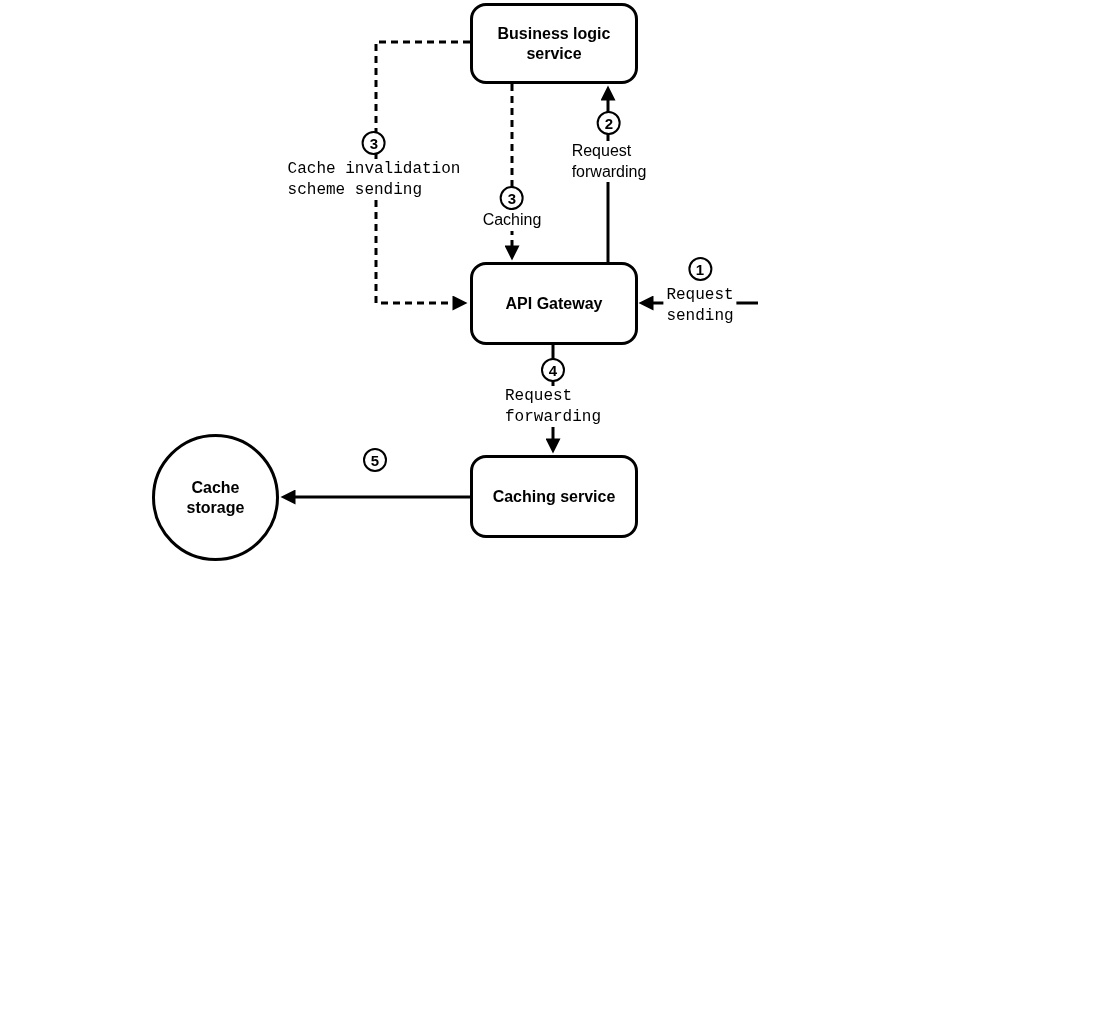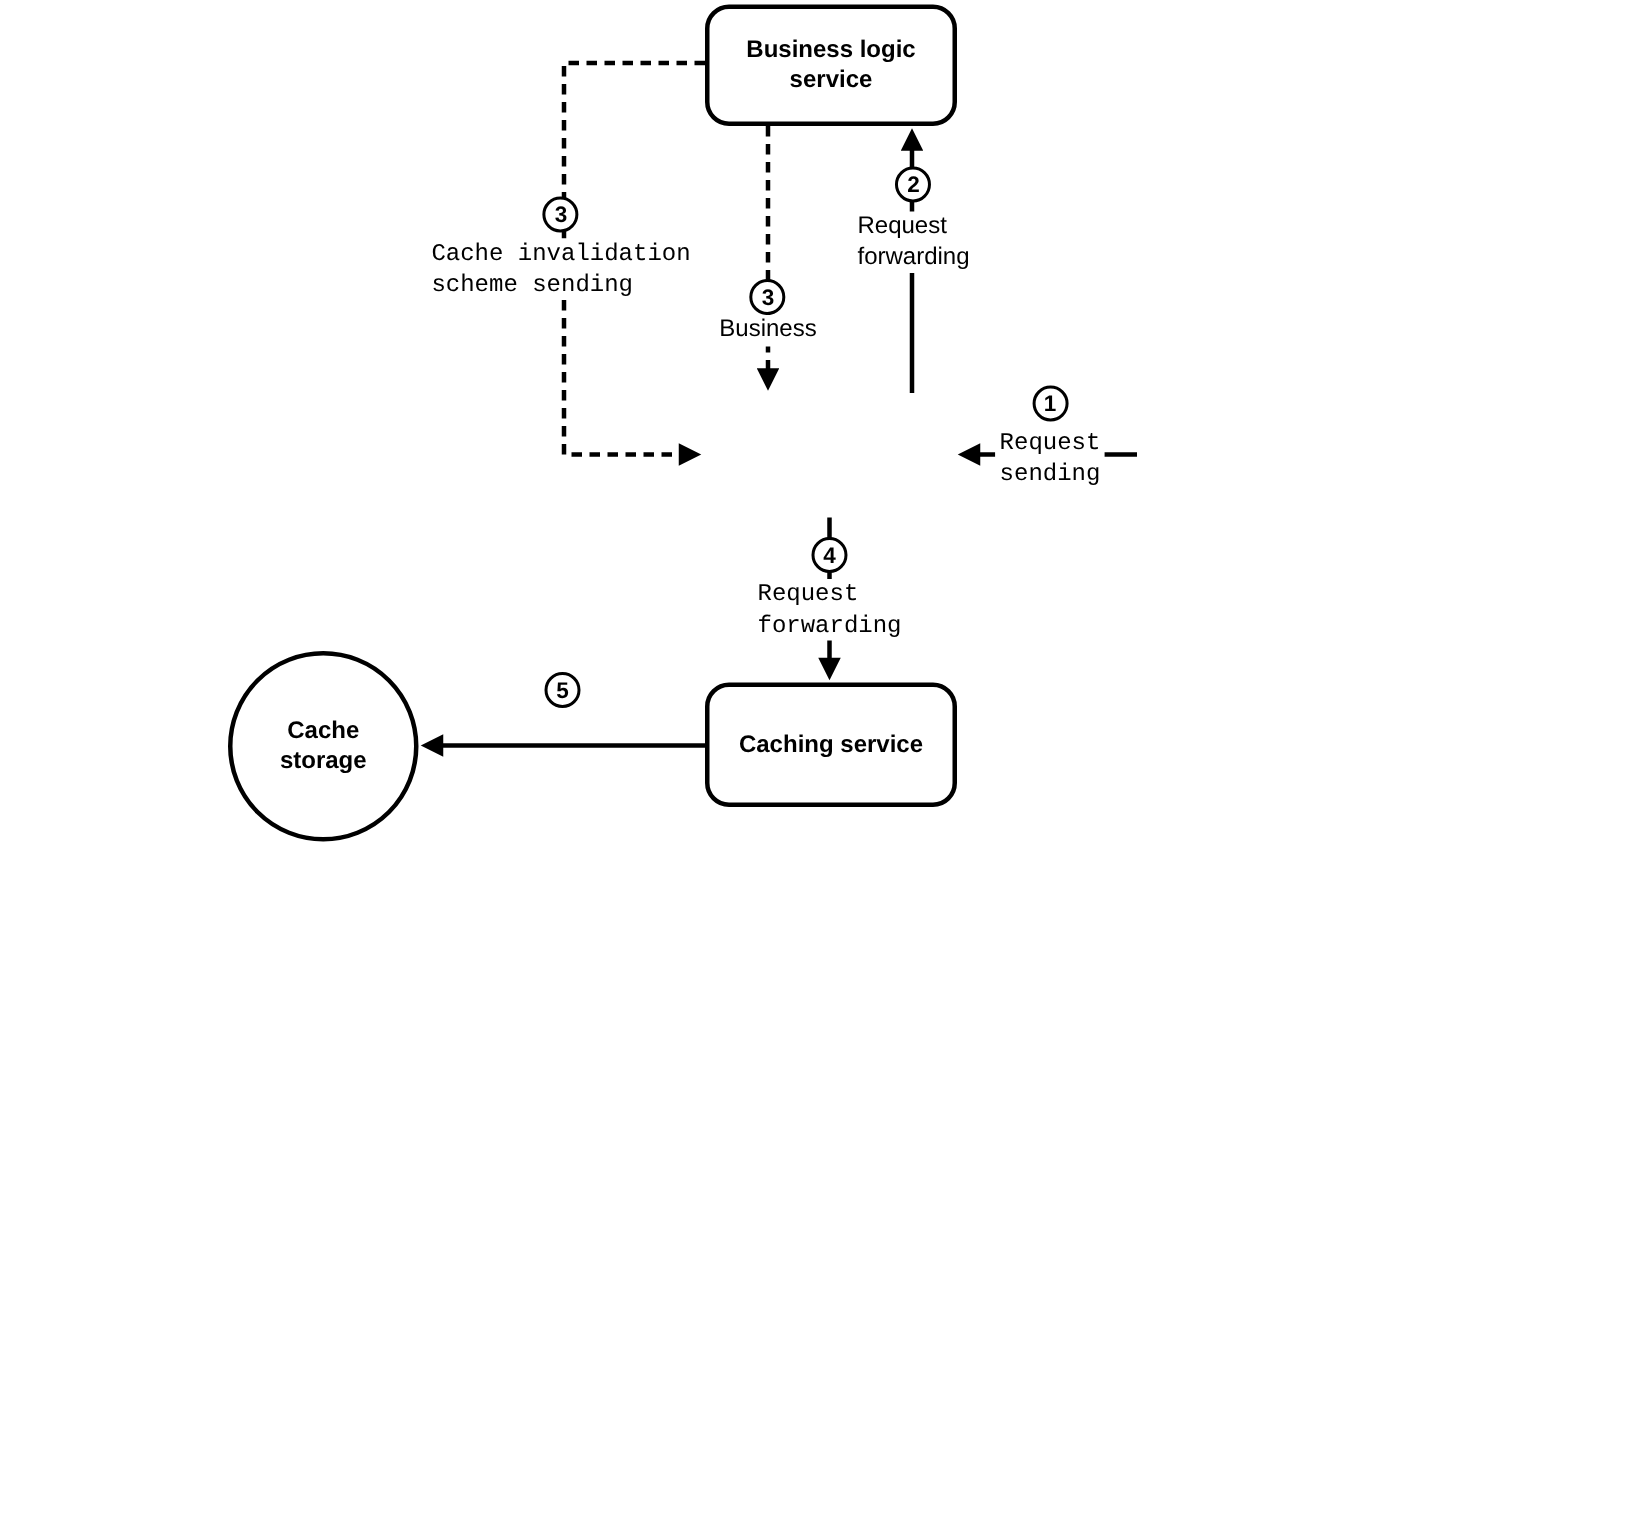--- a/index.html
+++ b/index.html
@@ -61,20 +61,23 @@
     <polyline class="edge dashed" points="470,42 376,42 376,303 463,303" marker-end="url(#arrow)"></polyline>
     <line class="edge" x1="553" y1="345" x2="553" y2="449" marker-end="url(#arrow)"></line>
     <line class="edge" x1="470" y1="497" x2="285" y2="497" marker-end="url(#arrow)"></line>
   </svg>
 
   <div class="node rect" style="left:470px; top:3px; width:168px; height:81px;">
     <span class="node-label">Business logic
 service</span>
   </div>
 
+  <div class="node rect" style="left:470px; top:262px; width:168px; height:83px;">
+    <span class="node-label">API Gateway</span>
+  </div>
 
 
   <div class="node round" style="left:152px; top:434px; width:127px; height:127px;">
     <span class="node-label">Cache
 storage</span>
   </div>
 
   <div class="node rect" style="left:470px; top:455px; width:168px; height:83px;">
     <span class="node-label">Caching service</span>
   </div>
@@ -86,21 +89,21 @@
   </div>
 
   <div class="edge-label gap6" style="left:609px; top:111px;">
     <span class="badge">2</span>
     <span class="lbl">Request
 forwarding</span>
   </div>
 
   <div class="edge-label gap0" style="left:512px; top:186px;">
     <span class="badge">3</span>
-    <span class="lbl">Business</span>
+    <span class="lbl">Caching</span>
   </div>
 
   <div class="edge-label gap4" style="left:374px; top:131px;">
     <span class="badge">3</span>
     <span class="lbl">Cache invalidation
 scheme sending</span>
   </div>
 
   <div class="edge-label gap4" style="left:553px; top:358px;">
     <span class="badge">4</span>

